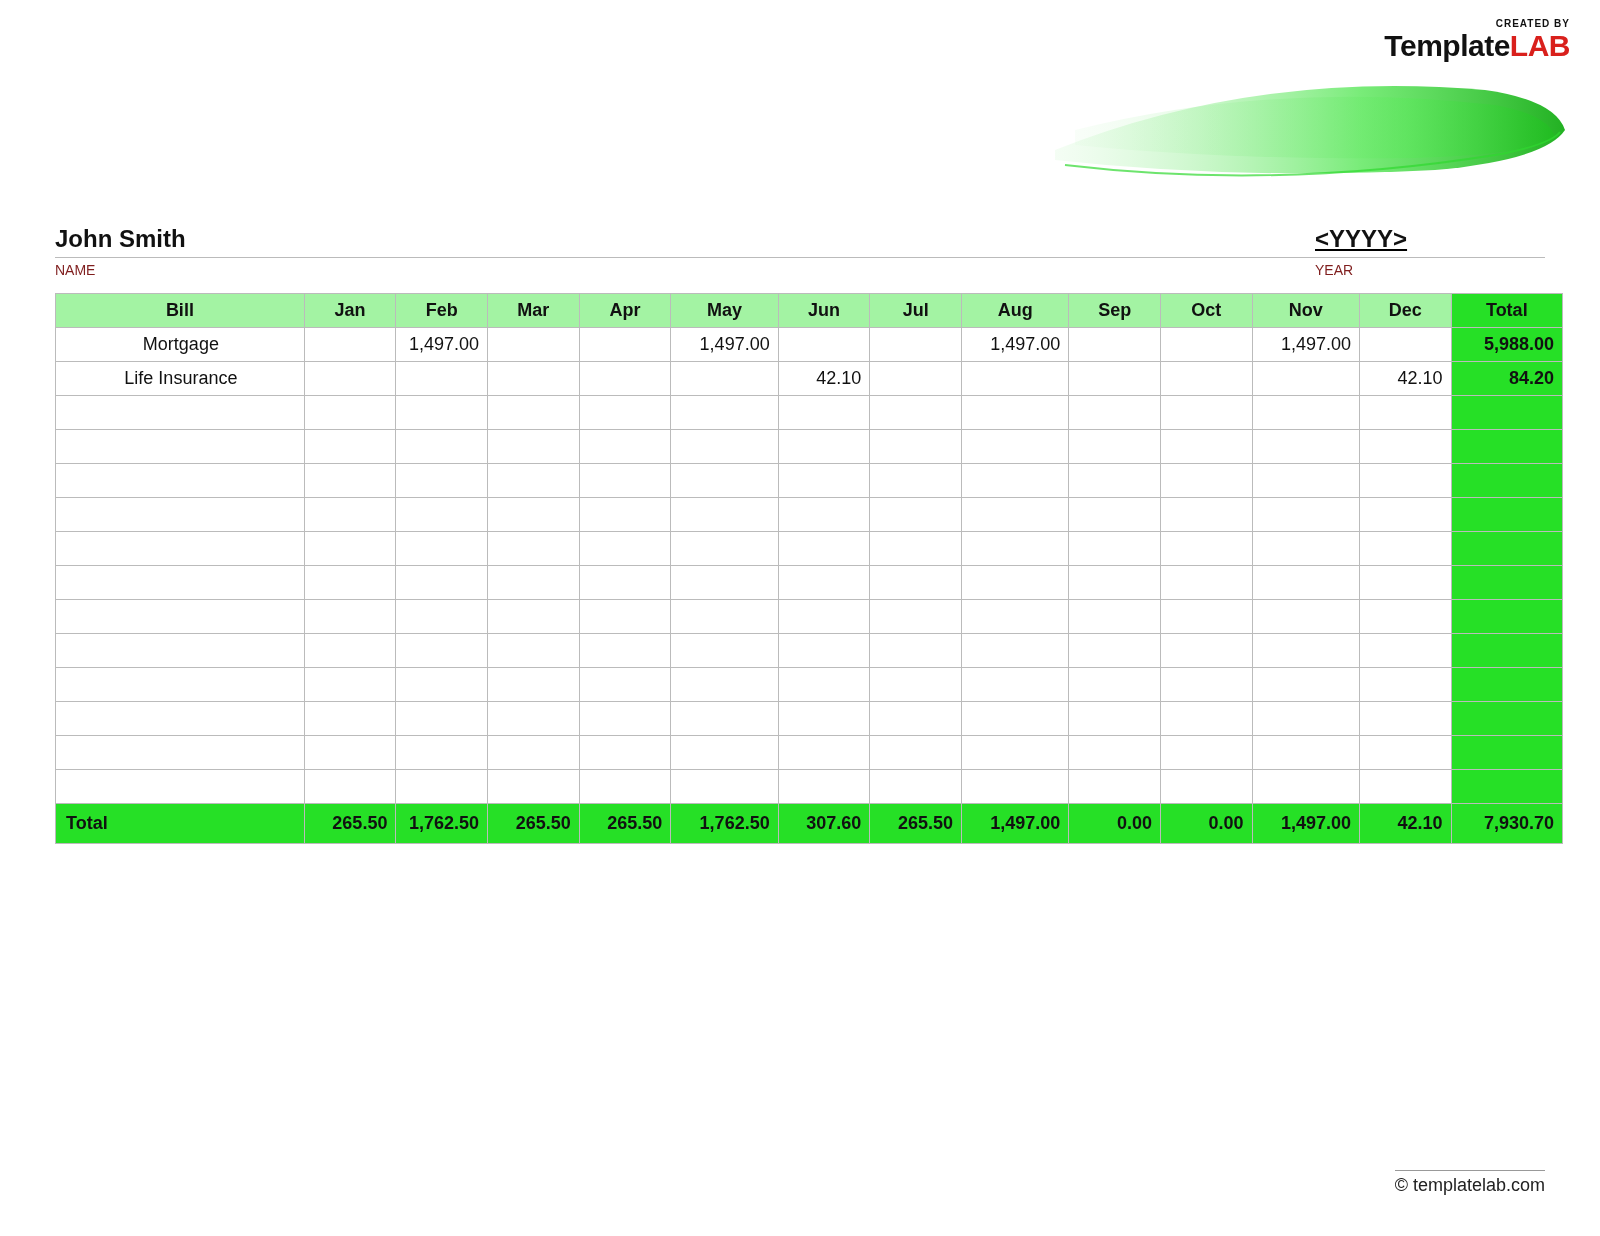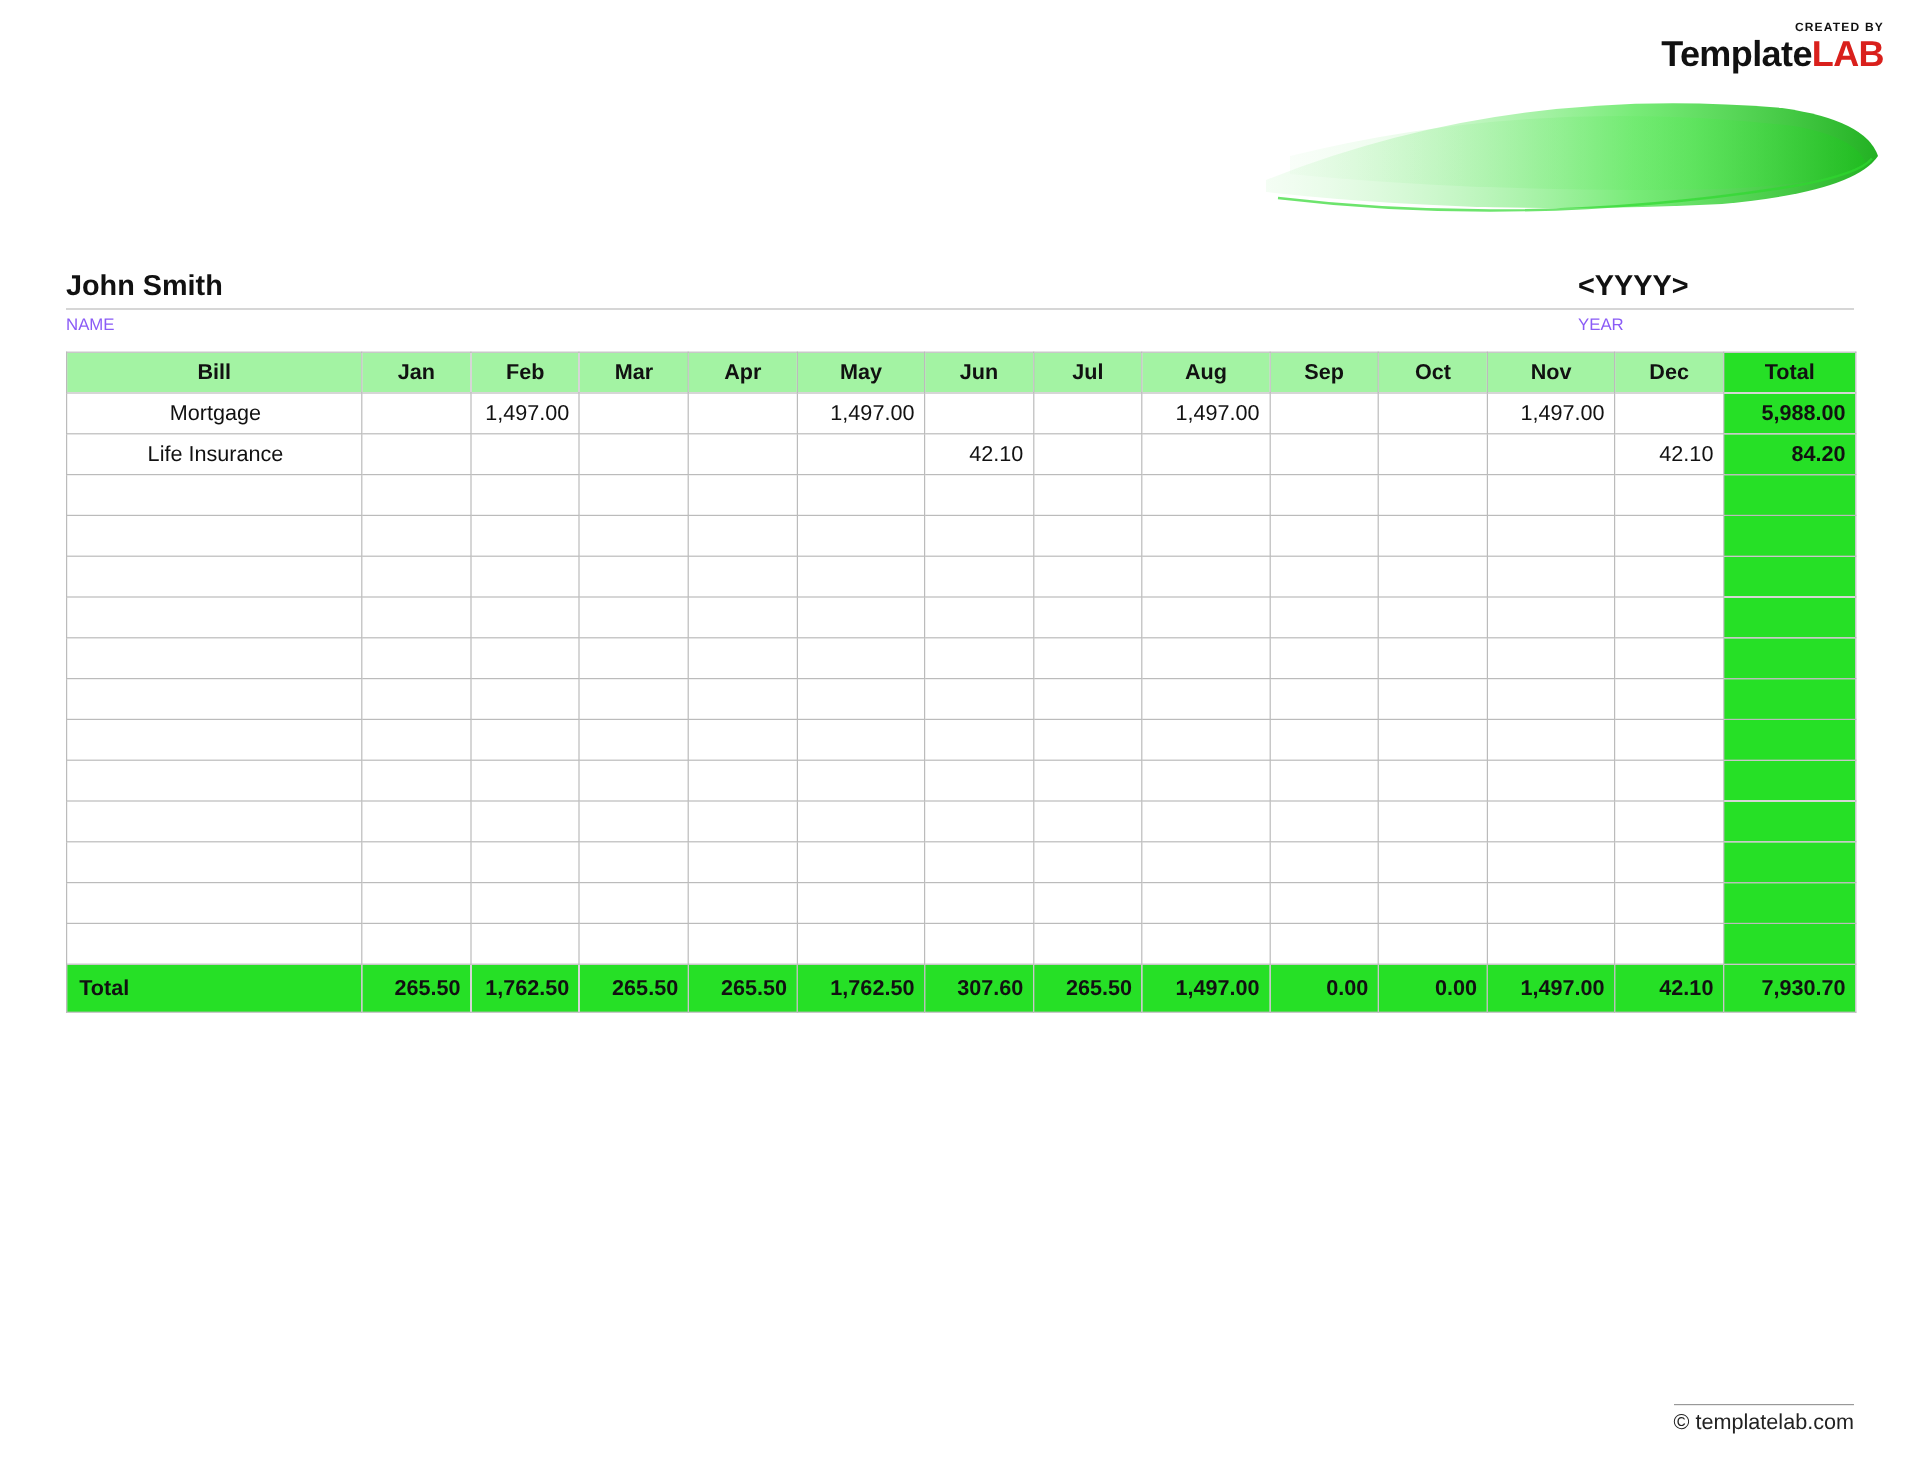--- a/index.html
+++ b/index.html
@@ -62,43 +62,43 @@
     position: absolute;
     top: 225px;
     left: 55px;
     right: 55px;
     display: flex;
     border-bottom: 1px solid #bbb;
     padding-bottom: 4px;
     gap: 20px;
   }
   .meta-left { flex: 1; }
-  .meta-right { width: 230px; }
+  .meta-right { width: 230px; text-decoration: underline; }
   .meta-value {
     font-size: 24px;
     font-weight: bold;
     color: #111;
   }
   .meta-label-row {
     position: absolute;
     top: 262px;
     left: 55px;
     right: 55px;
     display: flex;
     font-size: 14px;
-    color: #8b5cf6;
+    color: #7f1d1d;
   }
   .meta-label-row .ml { flex: 1; }
   .meta-label-row .mr { width: 230px; }
 
   .table-wrap {
     position: absolute;
     top: 293px;
     left: 55px;
-    right: 53px;
+    right: 37px;
   }
   table {
     width: 100%;
     border-collapse: collapse;
     table-layout: fixed;
   }
   th, td {
     border: 1px solid #bbb;
     padding: 6px 8px;
     font-size: 18px;

